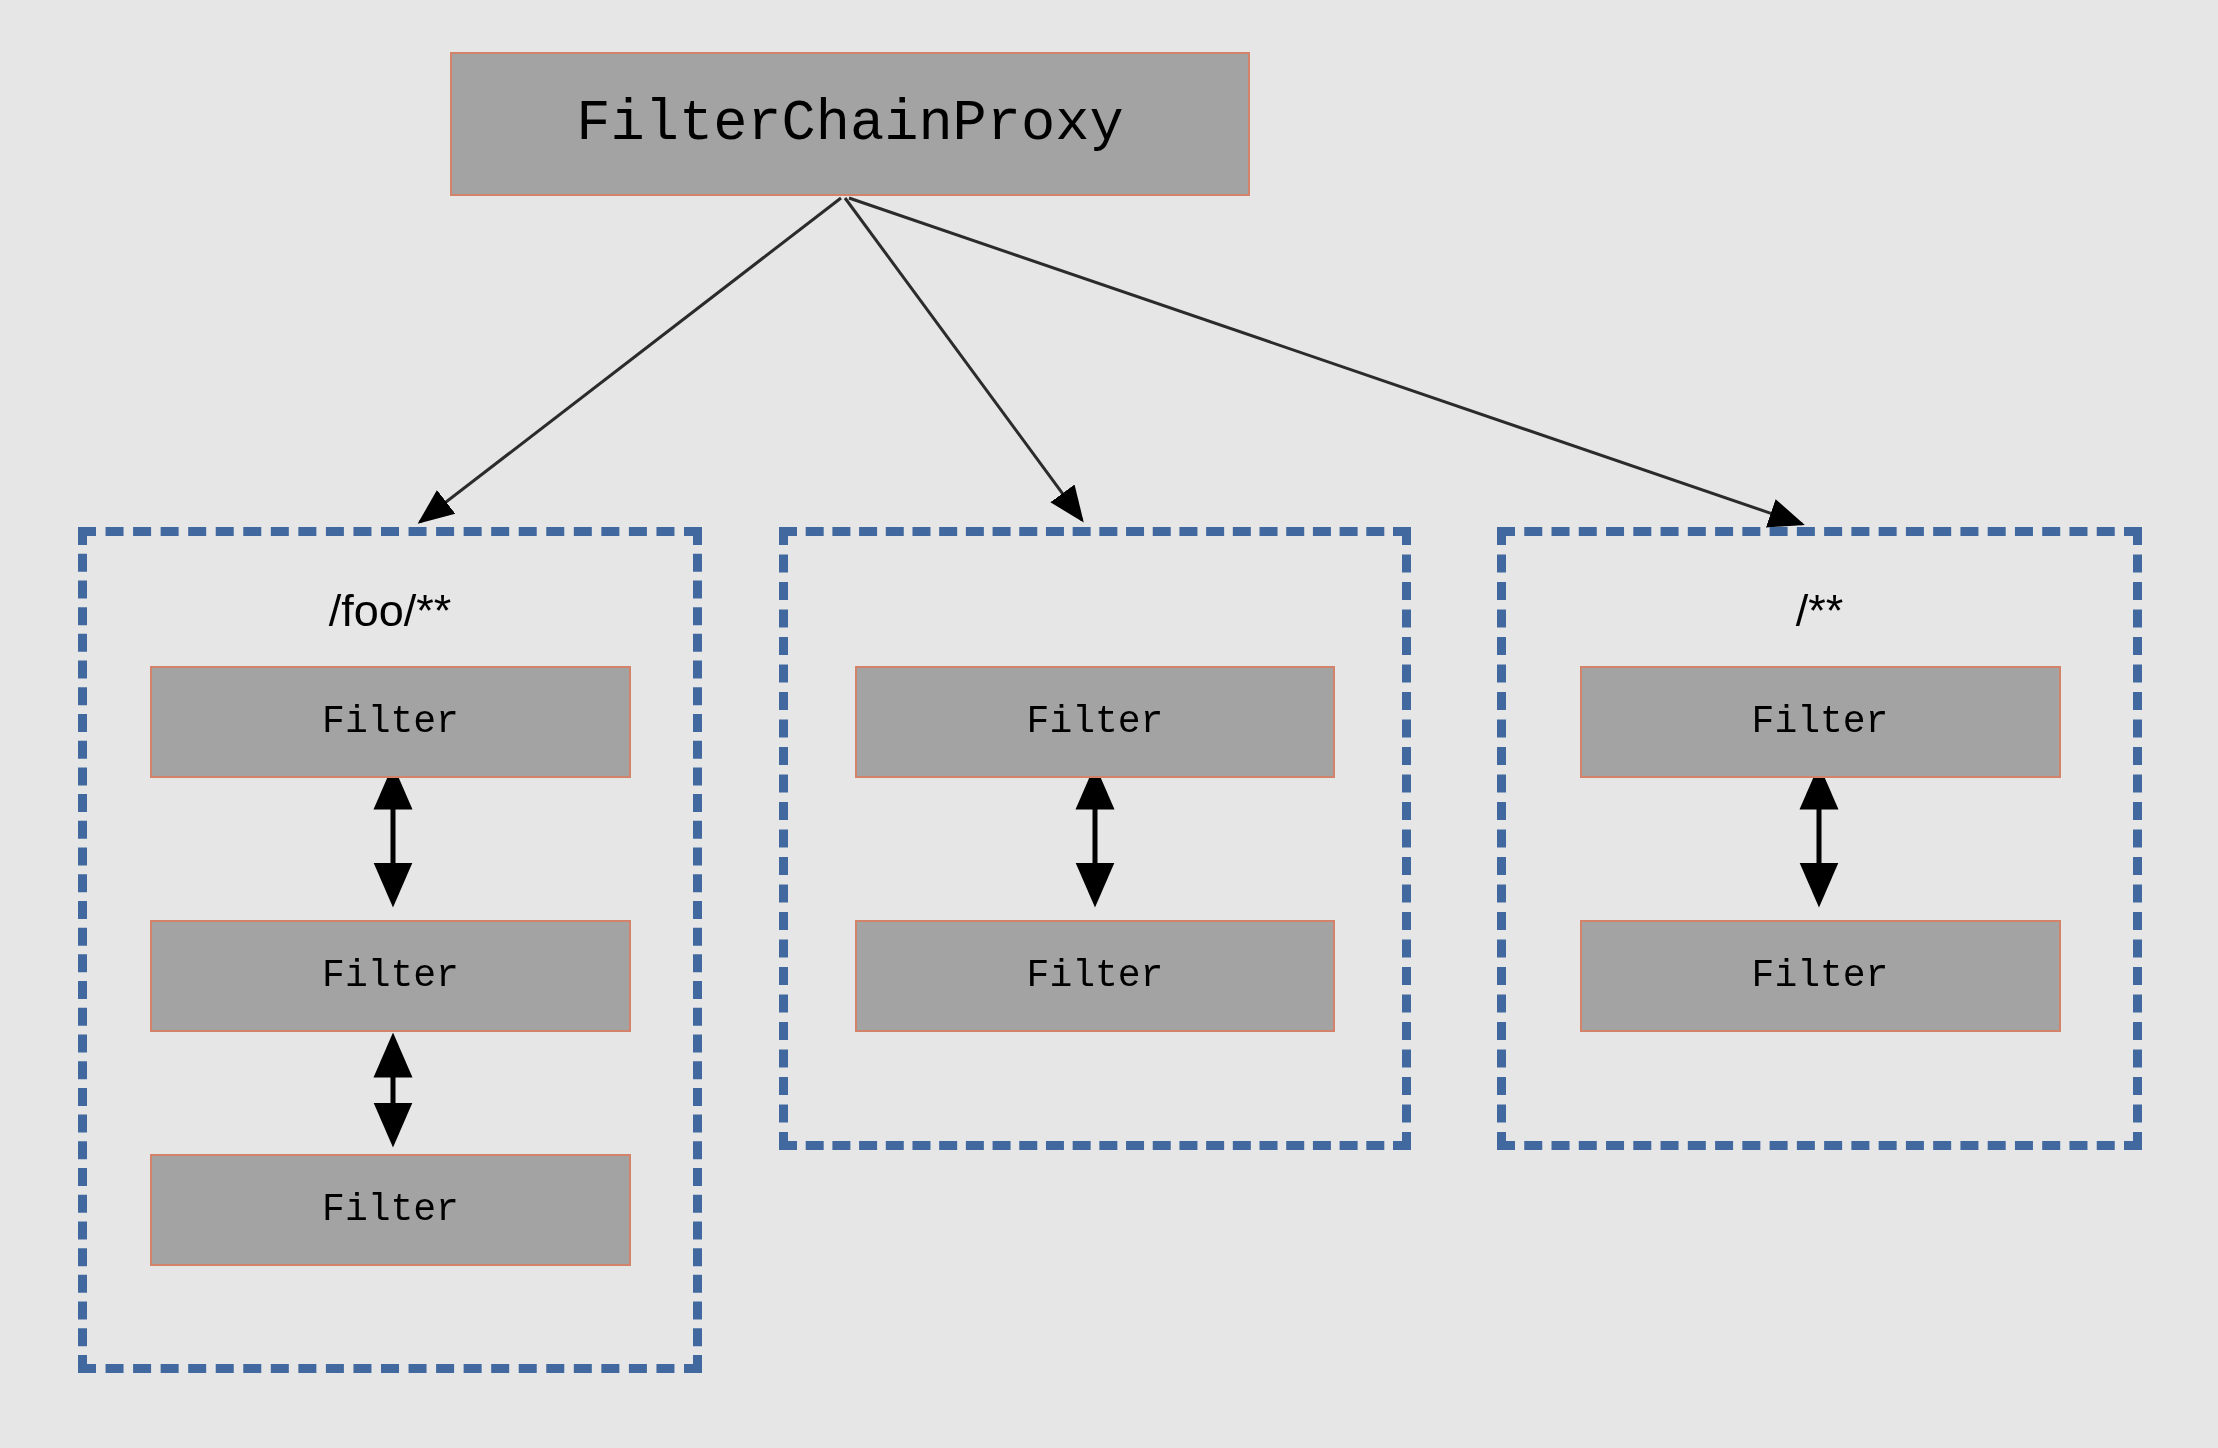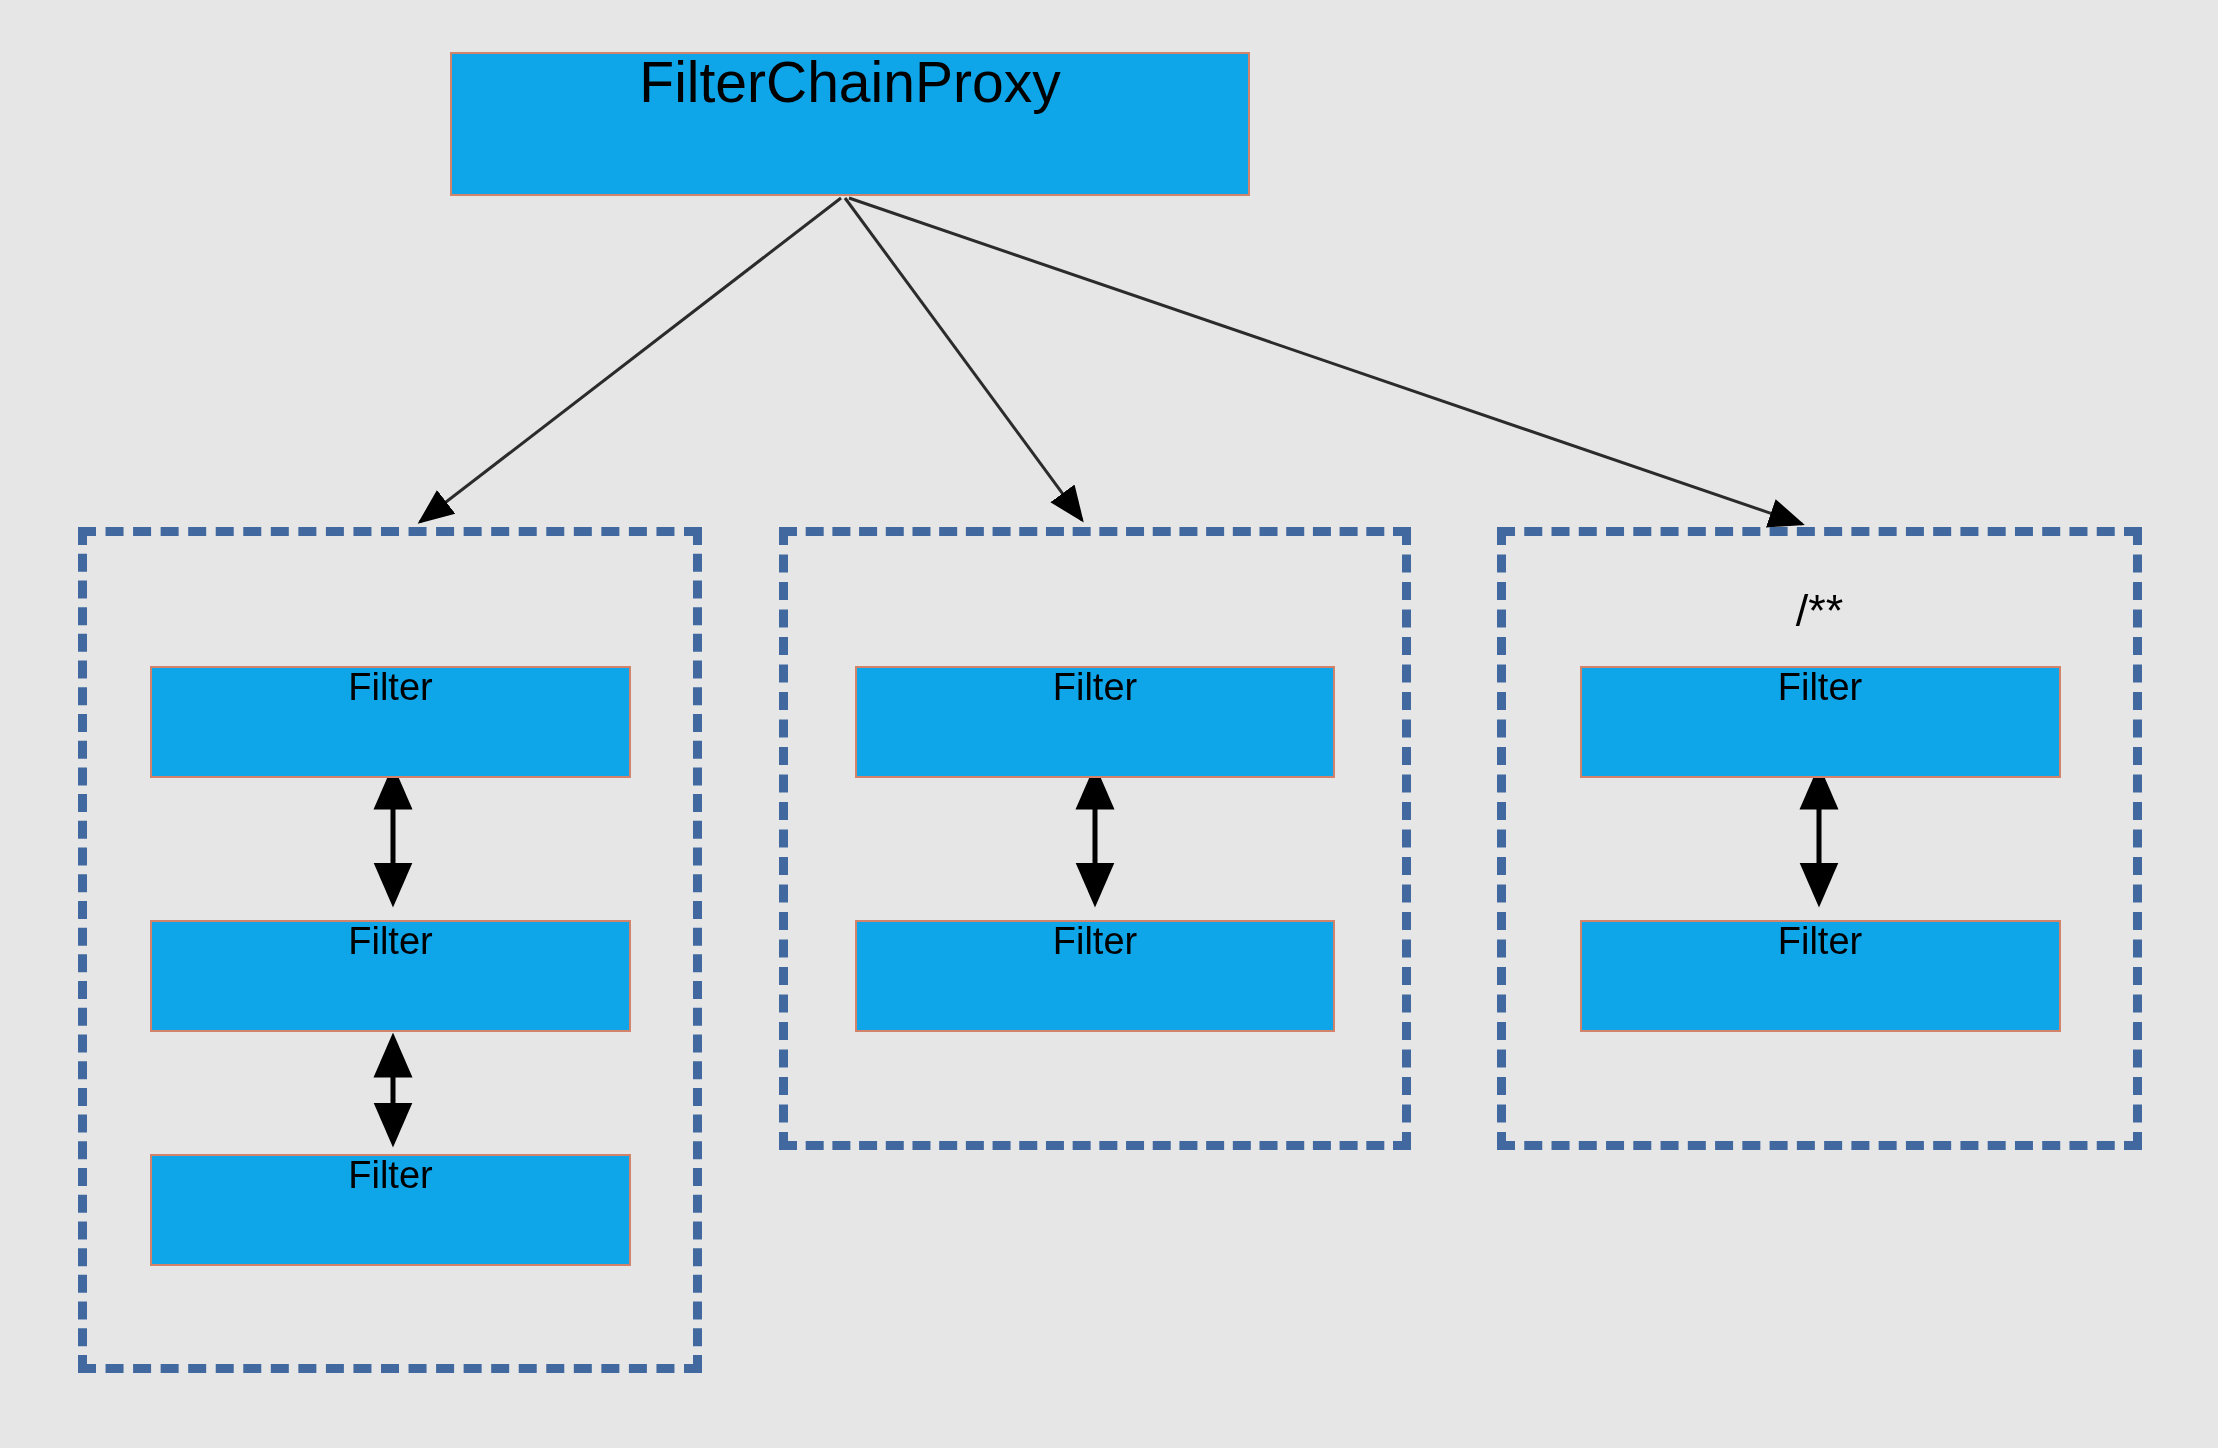--- a/index.html
+++ b/index.html
@@ -10,27 +10,28 @@
   #canvas {
     position: relative;
     width: 2218px;
     height: 1448px;
     background: #e6e6e6;
     font-family: "Liberation Sans", sans-serif;
     overflow: hidden;
   }
   .node-box {
     position: absolute;
-    background: #0ea5e9;
+    background: #a3a3a3;
     border: 2px solid #d2836a;
     box-sizing: border-box;
     display: flex;
-    align-items: flex-start;
+    align-items: center;
     justify-content: center;
     color: #000000;
+    font-family: Liberation Mono, monospace;
   }
   .node-label {
     color: #000000;
     line-height: 1;
     white-space: nowrap;
   }
   #proxy-node {
     left: 450px;
     top: 52px;
     width: 800px;
@@ -120,20 +121,21 @@
       <line x1="1819" y1="836" x2="1819" y2="772" stroke="#000000" stroke-width="5" marker-end="url(#arrowhead-up)"></line>
       <line x1="1819" y1="836" x2="1819" y2="900" stroke="#000000" stroke-width="5" marker-end="url(#arrowhead-down)"></line>
     </g>
   </svg>
 
   <div class="node-box" id="proxy-node">
     <span class="node-label">FilterChainProxy</span>
   </div>
 
   <div class="chain-group" id="chain-group-foo">
+    <div class="group-label">/foo/**</div>
     <div class="node-box filter-box fpos-0">
       <span class="node-label">Filter</span>
     </div>
     <div class="node-box filter-box fpos-1">
       <span class="node-label">Filter</span>
     </div>
     <div class="node-box filter-box fpos-2">
       <span class="node-label">Filter</span>
     </div>
   </div>

